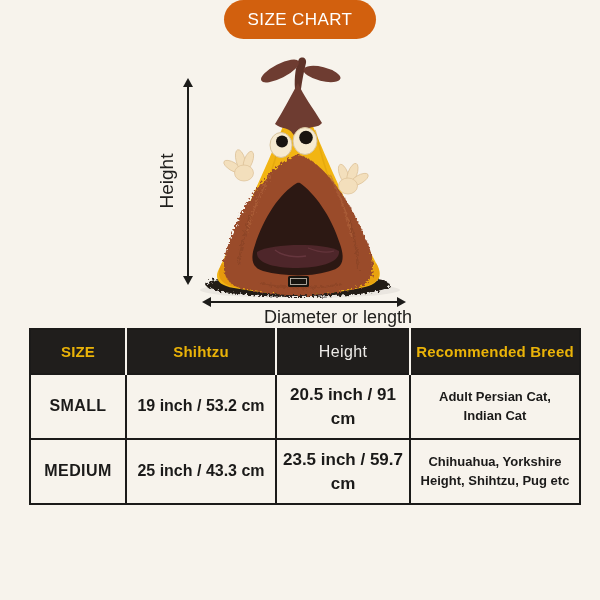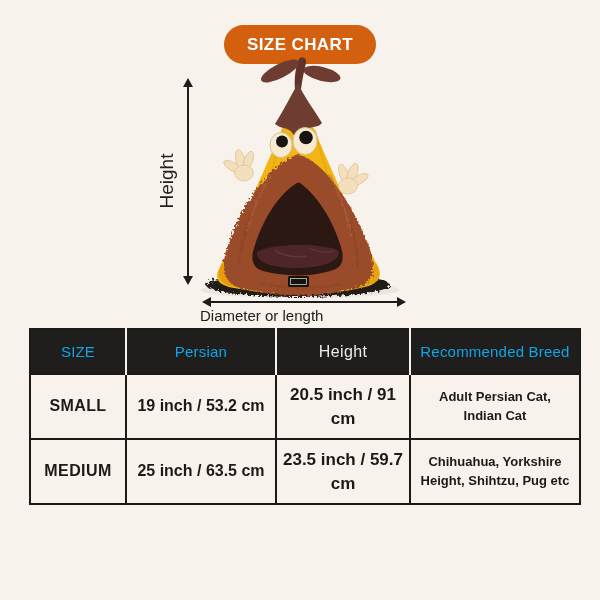--- a/index.html
+++ b/index.html
@@ -1,52 +1,52 @@
 <!DOCTYPE html>
 <html><head>
 <meta charset="utf-8">
 <style>
   html,body { margin:0; padding:0; background:#f7f3ec; }
   .stage {
     position:relative; width:600px; height:600px; background:#f7f3ec;
     font-family:"Liberation Sans","DejaVu Sans",sans-serif; overflow:hidden;
   }
   .badge {
-    position:absolute; left:224px; top:25px; width:152px; height:39px;
+    position:absolute; left:224px; top:0; width:152px; height:39px;
     background:#d2600e; border-radius:20px; color:#ffffff;
-    font-weight:bold; font-size:17px; letter-spacing:.4px;
+    font-weight:normal; font-size:17px; letter-spacing:.4px;
     display:flex; align-items:center; justify-content:center;
   }
   .bed { position:absolute; left:180px; top:55px; }
 
   .v-arrow { position:absolute; left:187px; top:86px; width:2px; height:191px; background:#1d1c1a; }
   .h-arrow { position:absolute; left:210px; top:301px; width:188px; height:2px; background:#1d1c1a; }
   .ah { position:absolute; width:0; height:0; }
   .ah-up    { left:-4px; top:-8px;   border-left:5px solid transparent; border-right:5px solid transparent; border-bottom:9px solid #1d1c1a; }
   .ah-down  { left:-4px; bottom:-8px;border-left:5px solid transparent; border-right:5px solid transparent; border-top:9px solid #1d1c1a; }
   .ah-left  { top:-4px; left:-8px;   border-top:5px solid transparent; border-bottom:5px solid transparent; border-right:9px solid #1d1c1a; }
   .ah-right { top:-4px; right:-8px;  border-top:5px solid transparent; border-bottom:5px solid transparent; border-left:9px solid #1d1c1a; }
 
   .height-label {
     position:absolute; left:127px; top:170px; width:80px; height:22px;
     transform:rotate(-90deg); text-align:center;
     font-size:19px; font-weight:500; color:#21201e;
   }
   .diameter-label {
-    position:absolute; left:200px; top:307px; width:212px; text-align:left;
-    font-size:15px; font-weight:500; color:#21201e;
+    position:absolute; left:200px; top:307px; width:212px; text-align:right;
+    font-size:18px; font-weight:500; color:#21201e;
   }
 
   table.size-table {
     position:absolute; left:29px; top:328px; width:550px;
     border-collapse:collapse; border:2px solid #1b1a19;
     table-layout:fixed; background:#f7f3ec;
   }
   .size-table th {
-    background:#201e1c; color:#0ea5e9; font-size:15px; font-weight:normal;
+    background:#201e1c; color:#eab308; font-size:15px; font-weight:bold;
     height:41px; border-left:2px solid #f7f3ec; letter-spacing:.2px;
   }
   .size-table th:first-child { border-left:none; }
   .size-table th.light { font-weight:400; color:#eceae7; font-size:16px; letter-spacing:.4px; }
   .size-table td {
     border:2px solid #1b1a19; text-align:center; vertical-align:middle;
     font-weight:bold; color:#1b1a19; height:61px;
     white-space:pre-line; line-height:1.4; background:#f7f3ec;
   }
   td.c-size { font-size:16px; letter-spacing:.4px;text-align:center; }
@@ -138,37 +138,37 @@
   <table class="size-table">
     <colgroup>
       <col style="width:96px">
         <col style="width:150px">
         <col style="width:134px">
         <col style="width:170px">
     </colgroup>
     <thead>
       <tr>
         <th>SIZE</th>
-        <th>Persian</th>
+        <th>Shihtzu</th>
         <th class="light">Height</th>
         <th>Recommended Breed</th>
       </tr>
     </thead>
     <tbody>
       <tr>
         <td class="c-size">SMALL</td>
         <td class="c-diameter">19 inch / 53.2 cm</td>
         <td class="c-height">20.5 inch / 91
 cm</td>
         <td class="c-breed">Adult Persian Cat,
 Indian Cat</td>
       </tr>
       <tr>
         <td class="c-size">MEDIUM</td>
-        <td class="c-diameter">25 inch / 63.5 cm</td>
+        <td class="c-diameter">25 inch / 43.3 cm</td>
         <td class="c-height">23.5 inch / 59.7
 cm</td>
         <td class="c-breed">Chihuahua, Yorkshire
 Height, Shihtzu, Pug etc</td>
       </tr>
     </tbody>
   </table>
 
 </div>
 

